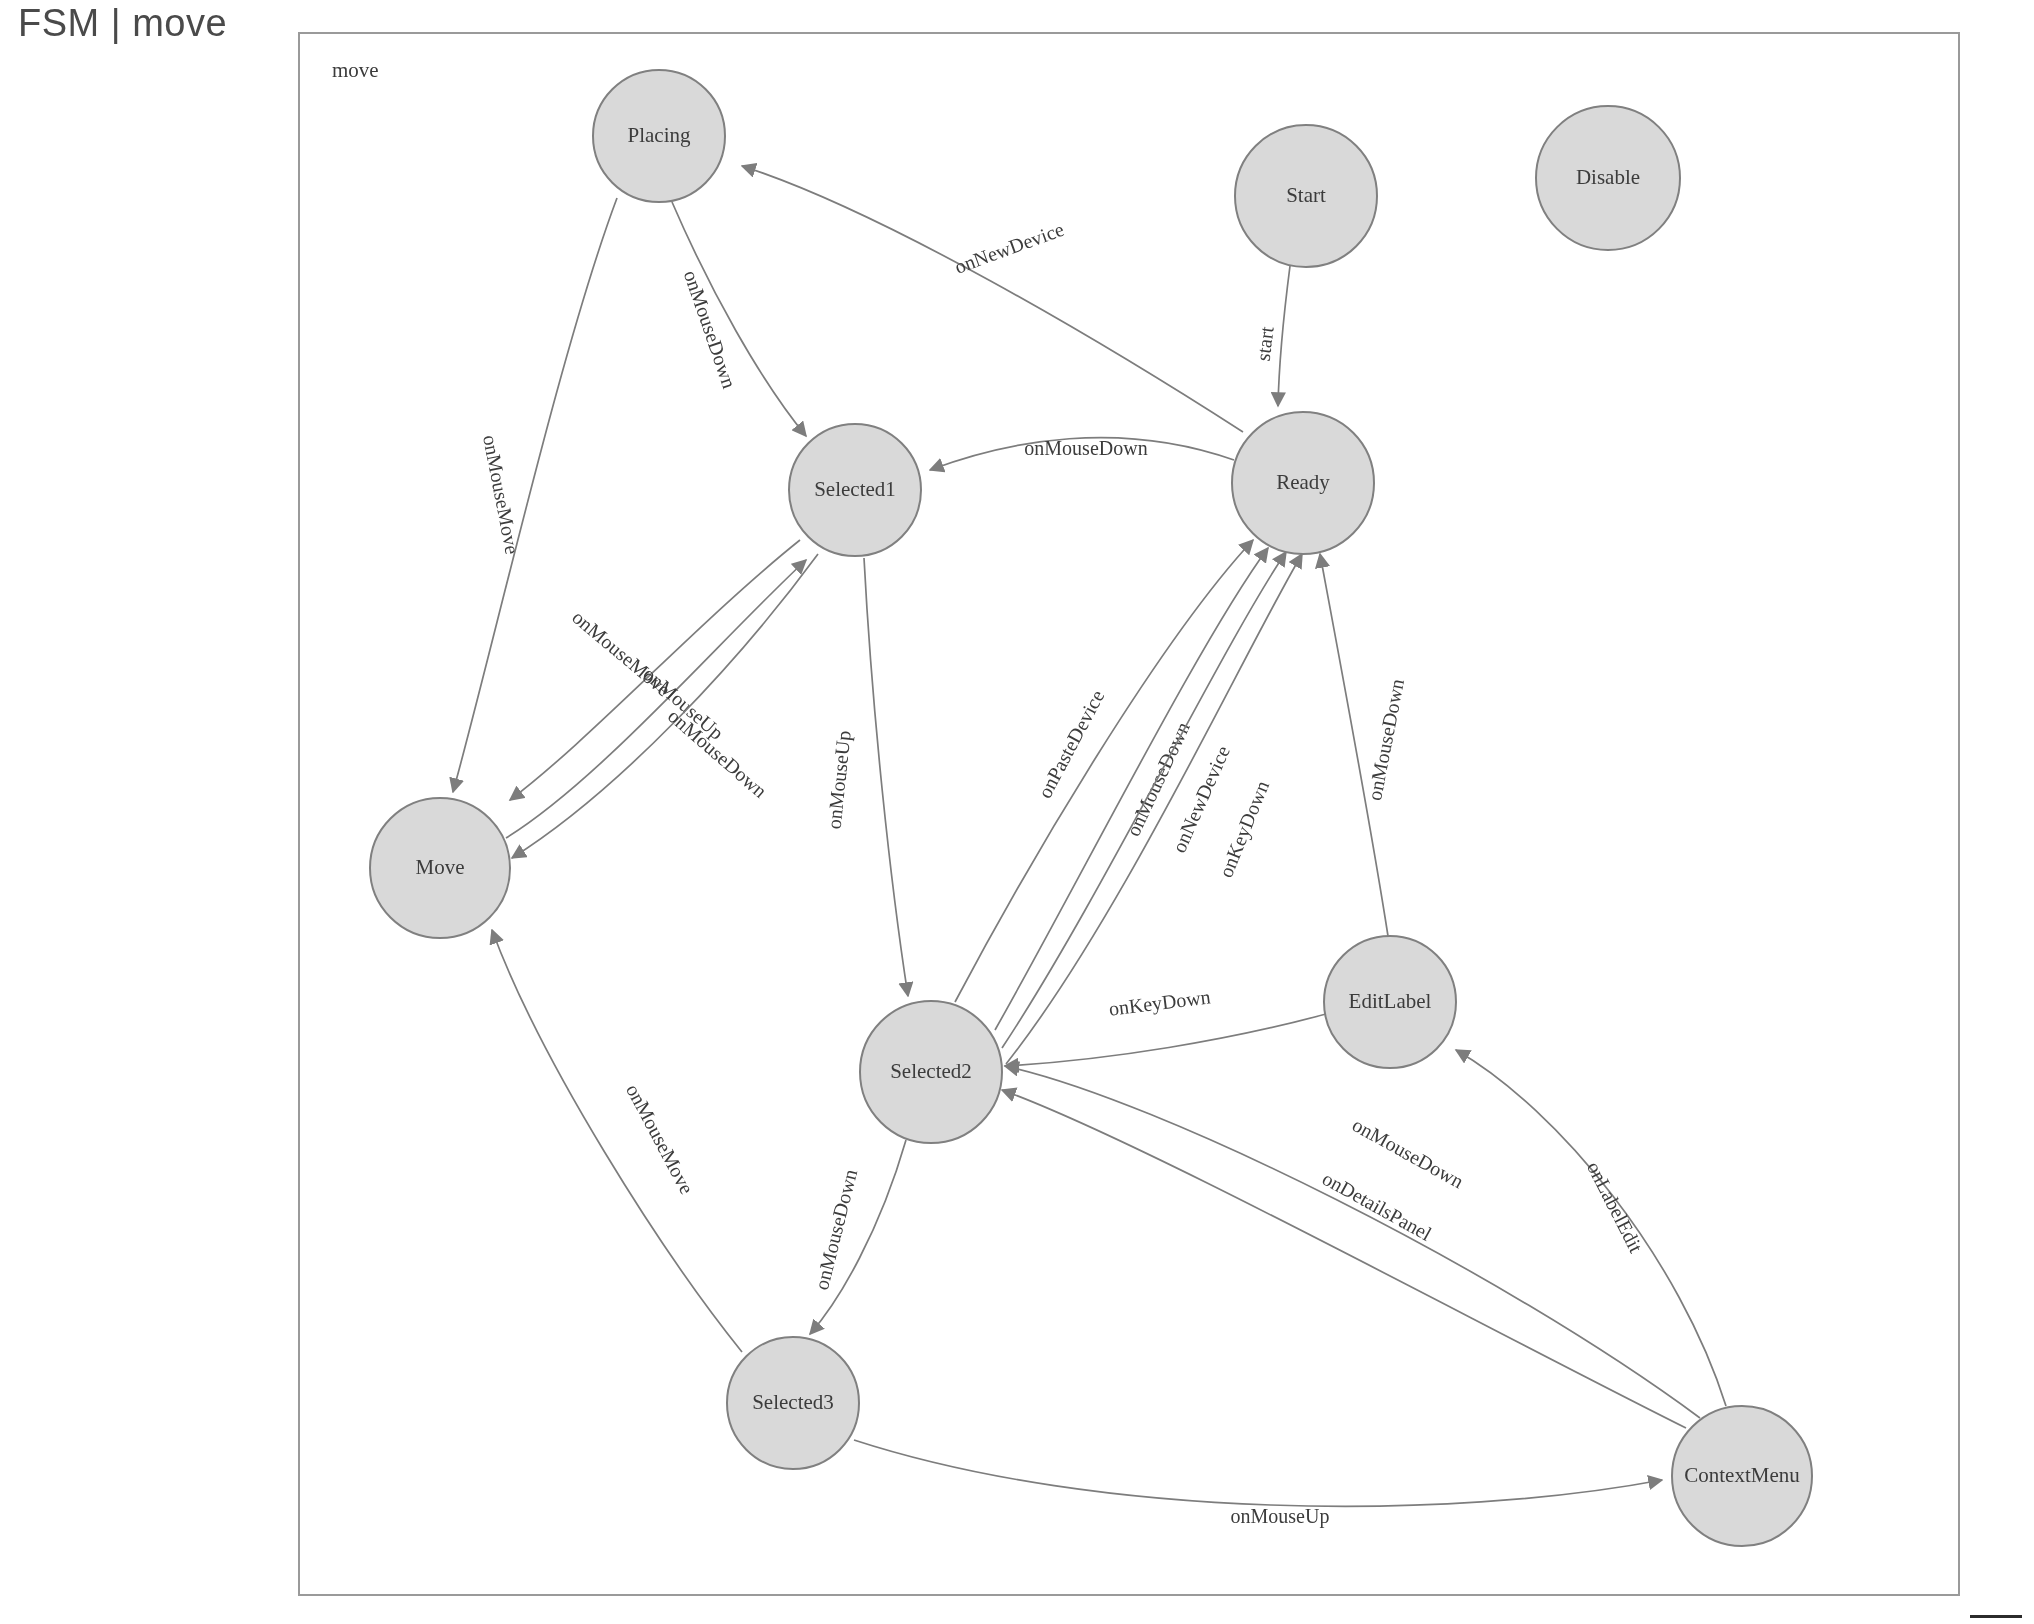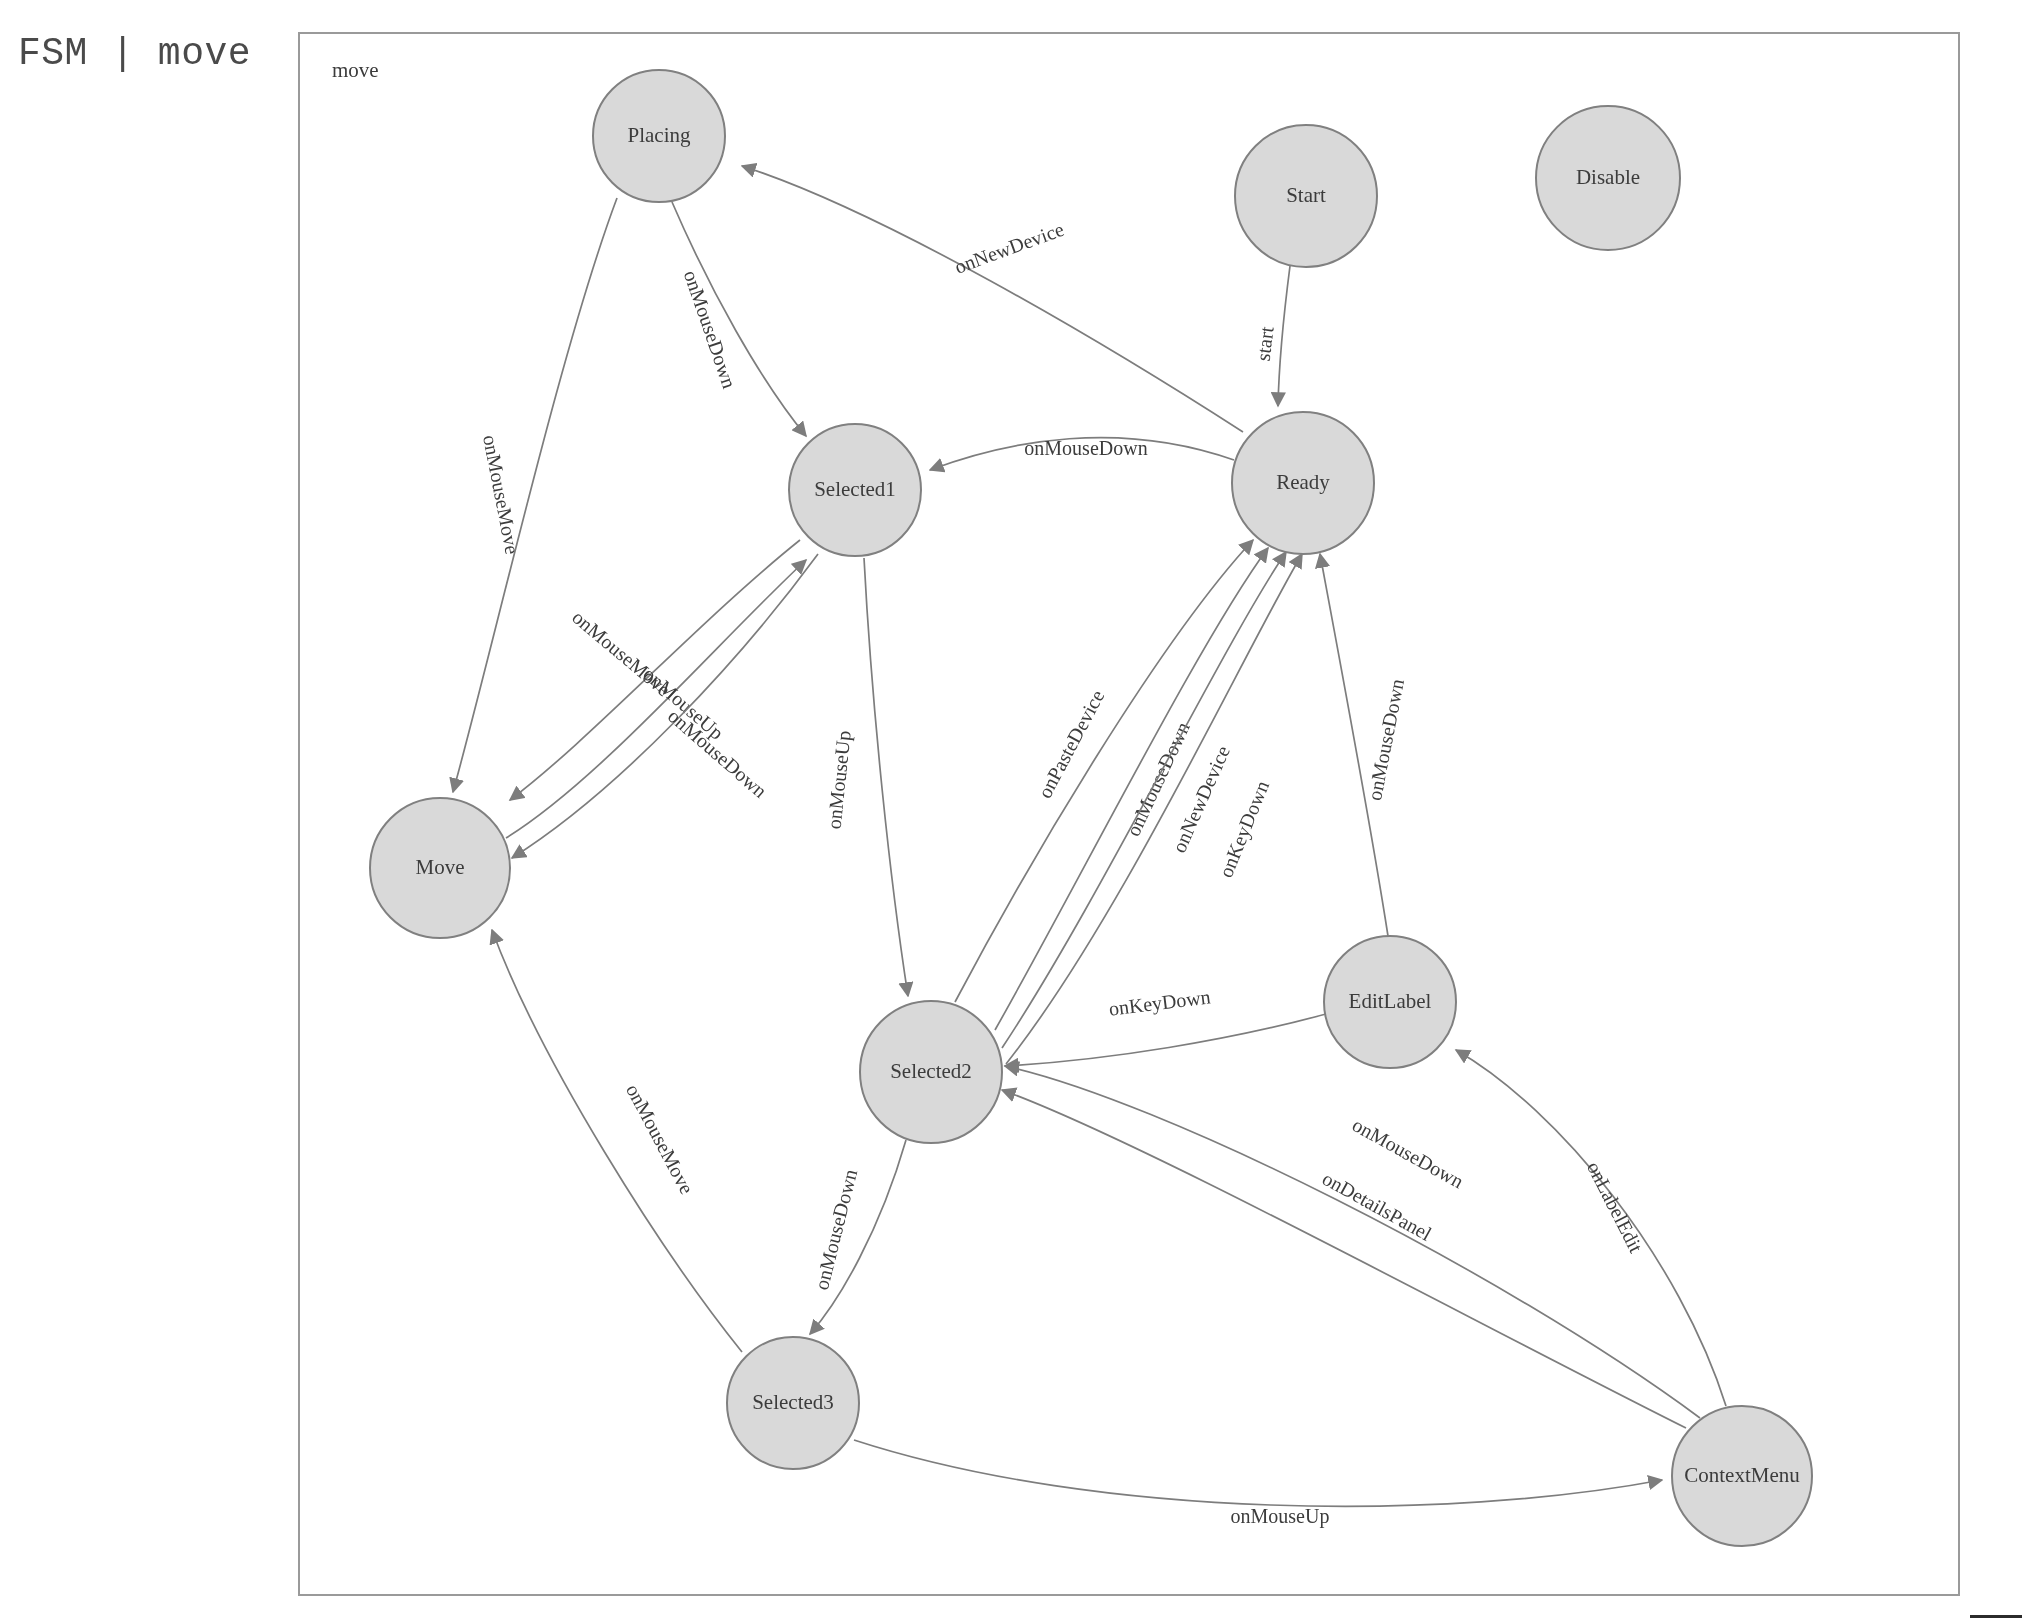--- a/index.html
+++ b/index.html
@@ -11,22 +11,22 @@
     position: relative;
     width: 2034px;
     height: 1624px;
     background: #ffffff;
     font-family: "Liberation Serif", serif;
     overflow: hidden;
   }
   #page-title {
     position: absolute;
     left: 18px;
-    top: 32px;
-    font-family: Liberation Mono, monospace;
+    top: 2px;
+    font-family: Liberation Sans, sans-serif;
     font-size: 38px;
     color: #4a4a4a;
     letter-spacing: 0.5px;
     white-space: nowrap;
   }
   #diagram-frame {
     position: absolute;
     left: 298px;
     top: 32px;
     width: 1662px;

